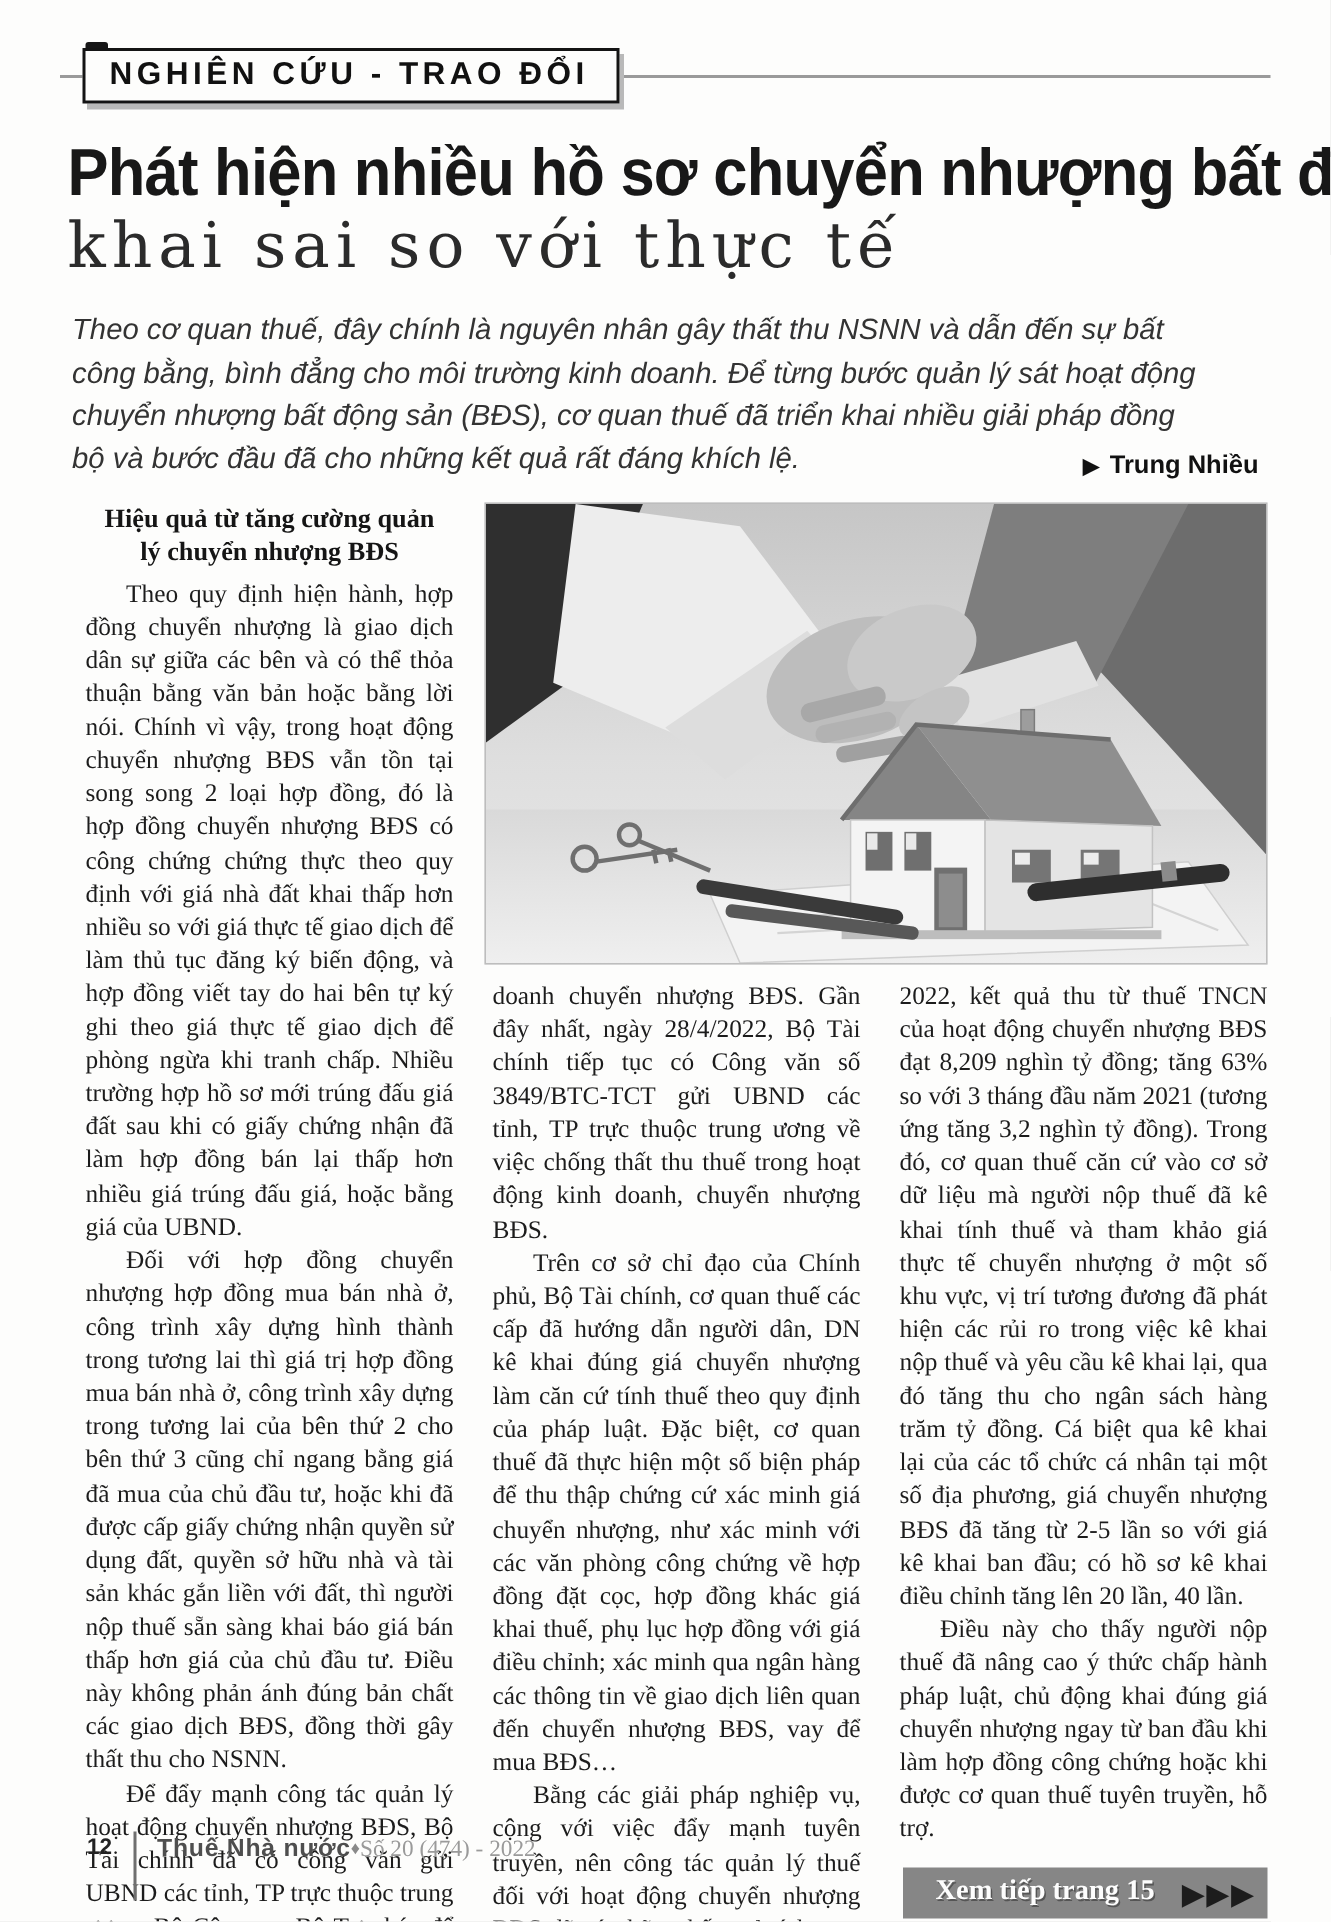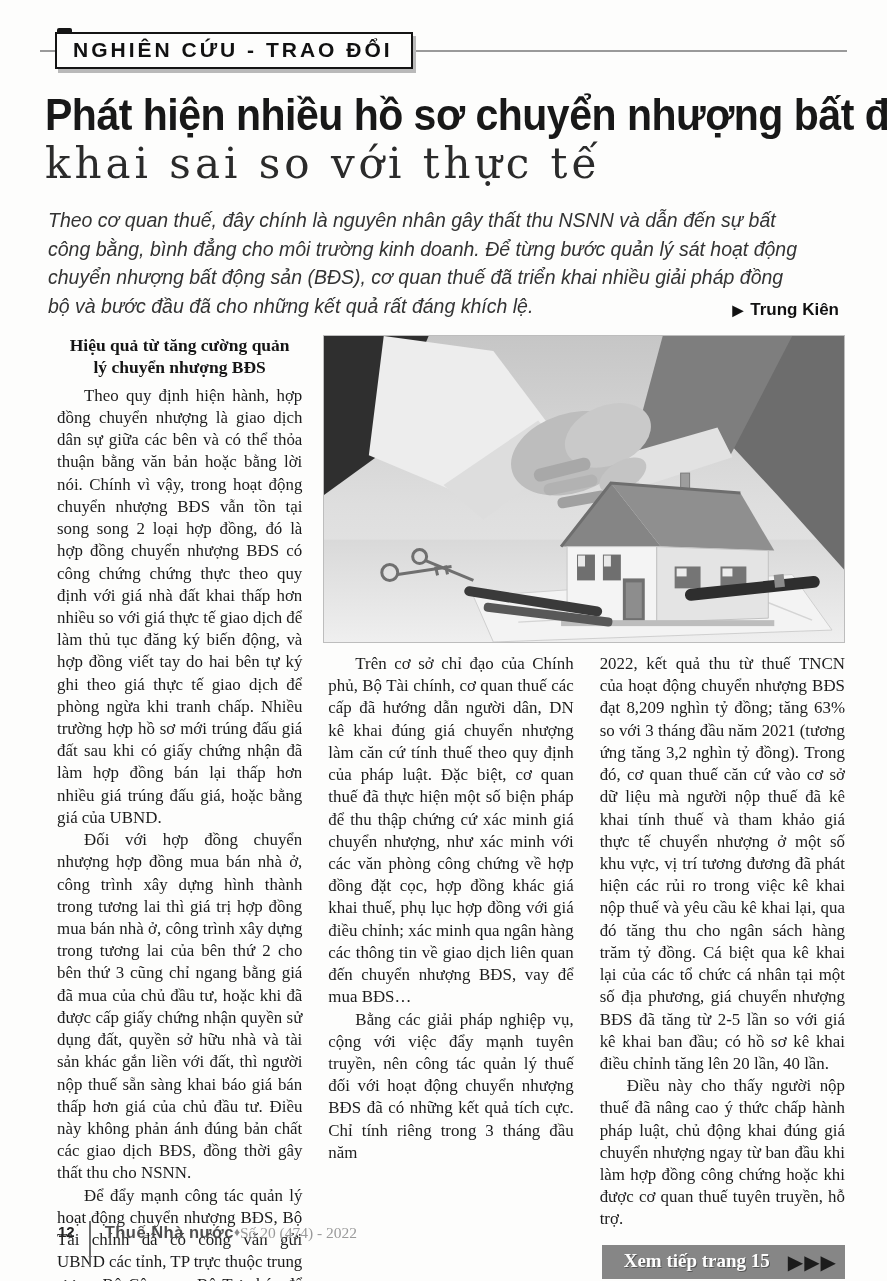--- a/index.html
+++ b/index.html
@@ -133,21 +133,21 @@
 
   <div class="headline">
     <div class="headline-top">Phát hiện nhiều hồ sơ chuyển nhượng bất động sản</div>
     <div class="headline-bottom">khai sai so với thực tế</div>
   </div>
 
   <div class="lede">Theo cơ quan thuế, đây chính là nguyên nhân gây thất thu NSNN và dẫn đến sự bất công bằng, bình đẳng cho môi trường kinh doanh. Để từng bước quản lý sát hoạt động chuyển nhượng bất động sản (BĐS), cơ quan thuế đã triển khai nhiều giải pháp đồng bộ và bước đầu đã cho những kết quả rất đáng khích lệ.</div>
 
   <div class="byline">
     <span class="tri">▶</span>
-    <span>Trung Kiên</span>
+    <span>Trung Nhiều</span>
   </div>
 
   <div class="main">
 
     <div class="photo">
       <svg viewBox="0 0 522 308" preserveAspectRatio="none">
         <defs>
           <linearGradient id="bg" x1="0" y1="0" x2="0" y2="1">
             <stop offset="0" stop-color="#c6c6c6"></stop>
               <stop offset="0.55" stop-color="#dedede"></stop>
@@ -231,20 +231,21 @@
     <div class="cols">
 
       <div class="col col-left">
         <div class="col-heading">Hiệu quả từ tăng cường quản lý chuyển nhượng BĐS</div>
         <p>Theo quy định hiện hành, hợp đồng chuyển nhượng là giao dịch dân sự giữa các bên và có thể thỏa thuận bằng văn bản hoặc bằng lời nói. Chính vì vậy, trong hoạt động chuyển nhượng BĐS vẫn tồn tại song song 2 loại hợp đồng, đó là hợp đồng chuyển nhượng BĐS có công chứng chứng thực theo quy định với giá nhà đất khai thấp hơn nhiều so với giá thực tế giao dịch để làm thủ tục đăng ký biến động, và hợp đồng viết tay do hai bên tự ký ghi theo giá thực tế giao dịch để phòng ngừa khi tranh chấp. Nhiều trường hợp hồ sơ mới trúng đấu giá đất sau khi có giấy chứng nhận đã làm hợp đồng bán lại thấp hơn nhiều giá trúng đấu giá, hoặc bằng giá của UBND.</p>
         <p>Đối với hợp đồng chuyển nhượng hợp đồng mua bán nhà ở, công trình xây dựng hình thành trong tương lai thì giá trị hợp đồng mua bán nhà ở, công trình xây dựng trong tương lai của bên thứ 2 cho bên thứ 3 cũng chỉ ngang bằng giá đã mua của chủ đầu tư, hoặc khi đã được cấp giấy chứng nhận quyền sử dụng đất, quyền sở hữu nhà và tài sản khác gắn liền với đất, thì người nộp thuế sẵn sàng khai báo giá bán thấp hơn giá của chủ đầu tư. Điều này không phản ánh đúng bản chất các giao dịch BĐS, đồng thời gây thất thu cho NSNN.</p>
         <p>Để đẩy mạnh công tác quản lý hoạt động chuyển nhượng BĐS, Bộ Tài chính đã có công văn gửi UBND các tỉnh, TP trực thuộc trung ương; Bộ Công an; Bộ Tư pháp để phối hợp triển khai đồng bộ các giải pháp chống thất thu trong hoạt động kinh</p>
       </div>
 
       <div class="col col-mid">
+        <p class="noindent">doanh chuyển nhượng BĐS. Gần đây nhất, ngày 28/4/2022, Bộ Tài chính tiếp tục có Công văn số 3849/BTC-TCT gửi UBND các tỉnh, TP trực thuộc trung ương về việc chống thất thu thuế trong hoạt động kinh doanh, chuyển nhượng BĐS.</p>
         <p>Trên cơ sở chỉ đạo của Chính phủ, Bộ Tài chính, cơ quan thuế các cấp đã hướng dẫn người dân, DN kê khai đúng giá chuyển nhượng làm căn cứ tính thuế theo quy định của pháp luật. Đặc biệt, cơ quan thuế đã thực hiện một số biện pháp để thu thập chứng cứ xác minh giá chuyển nhượng, như xác minh với các văn phòng công chứng về hợp đồng đặt cọc, hợp đồng khác giá khai thuế, phụ lục hợp đồng với giá điều chỉnh; xác minh qua ngân hàng các thông tin về giao dịch liên quan đến chuyển nhượng BĐS, vay để mua BĐS…</p>
         <p>Bằng các giải pháp nghiệp vụ, cộng với việc đẩy mạnh tuyên truyền, nên công tác quản lý thuế đối với hoạt động chuyển nhượng BĐS đã có những kết quả tích cực. Chỉ tính riêng trong 3 tháng đầu năm</p>
       </div>
 
       <div class="col col-right">
         <p class="noindent">2022, kết quả thu từ thuế TNCN của hoạt động chuyển nhượng BĐS đạt 8,209 nghìn tỷ đồng; tăng 63% so với 3 tháng đầu năm 2021 (tương ứng tăng 3,2 nghìn tỷ đồng). Trong đó, cơ quan thuế căn cứ vào cơ sở dữ liệu mà người nộp thuế đã kê khai tính thuế và tham khảo giá thực tế chuyển nhượng ở một số khu vực, vị trí tương đương đã phát hiện các rủi ro trong việc kê khai nộp thuế và yêu cầu kê khai lại, qua đó tăng thu cho ngân sách hàng trăm tỷ đồng. Cá biệt qua kê khai lại của các tổ chức cá nhân tại một số địa phương, giá chuyển nhượng BĐS đã tăng từ 2-5 lần so với giá kê khai ban đầu; có hồ sơ kê khai điều chỉnh tăng lên 20 lần, 40 lần.</p>
         <p>Điều này cho thấy người nộp thuế đã nâng cao ý thức chấp hành pháp luật, chủ động khai đúng giá chuyển nhượng ngay từ ban đầu khi làm hợp đồng công chứng hoặc khi được cơ quan thuế tuyên truyền, hỗ trợ.</p>
         <div class="cont-box">
           <span class="cont-label">Xem tiếp trang 15</span>
           <span class="cont-arrows">▶▶▶</span>

